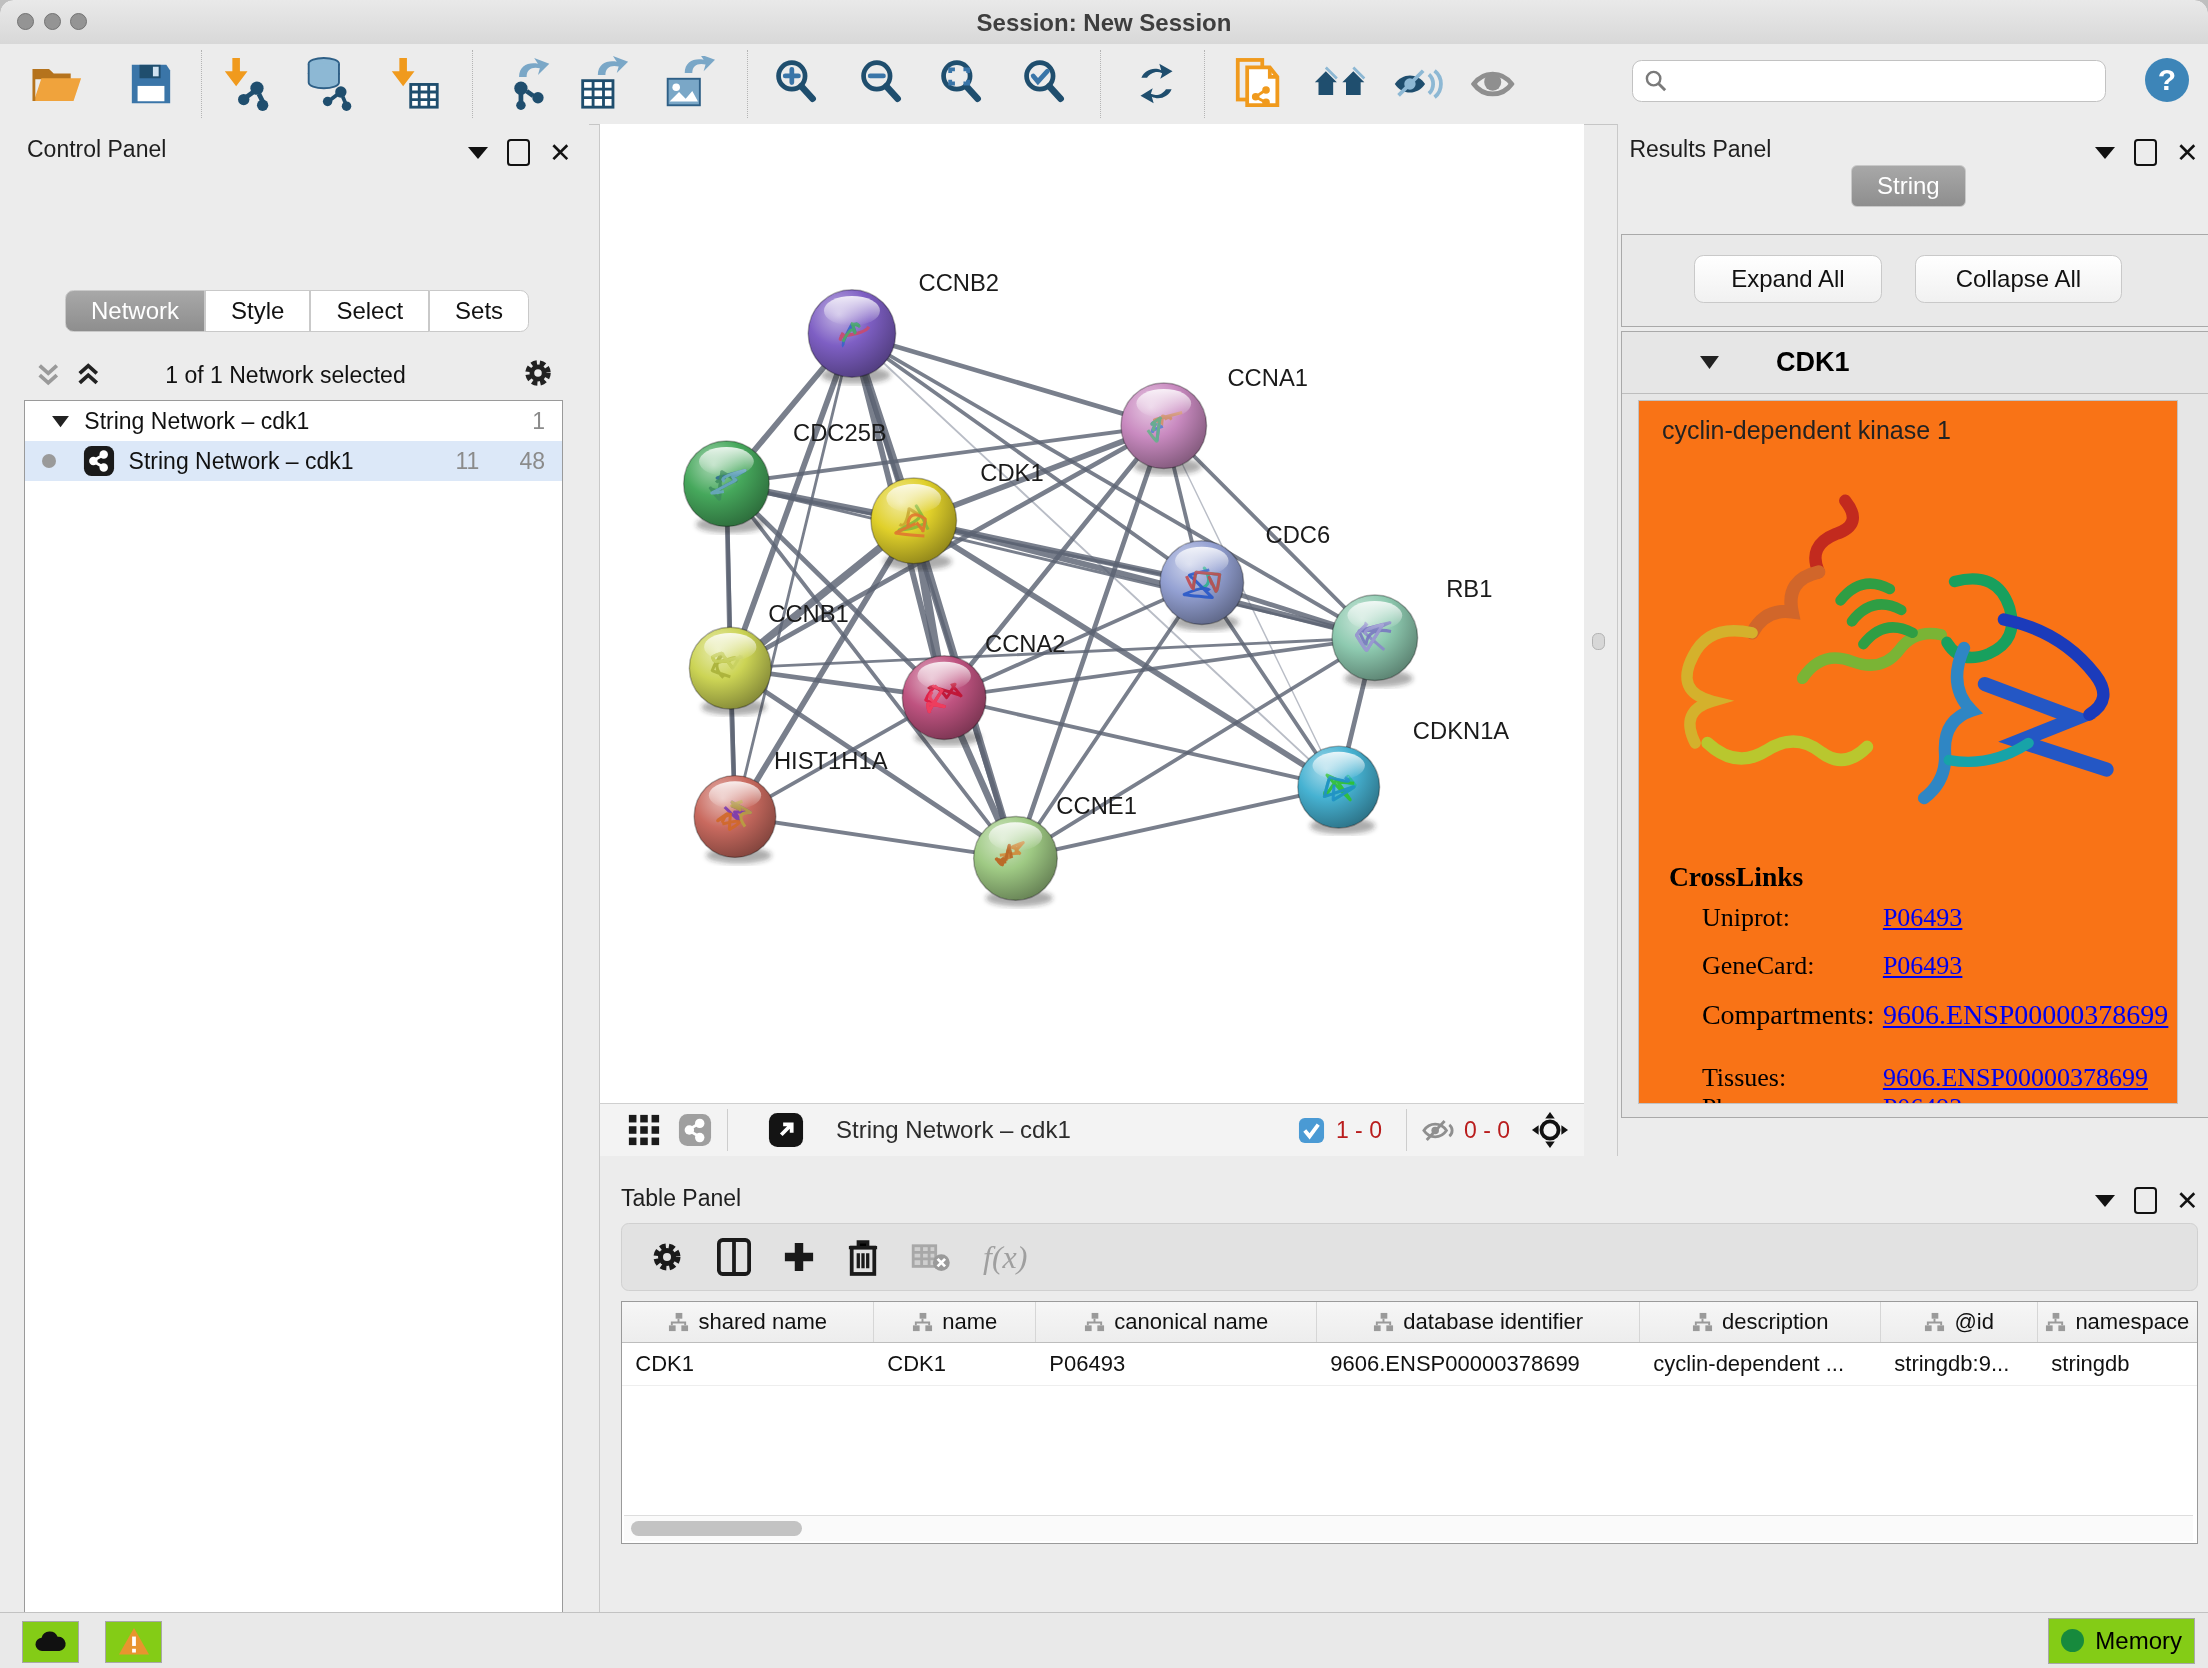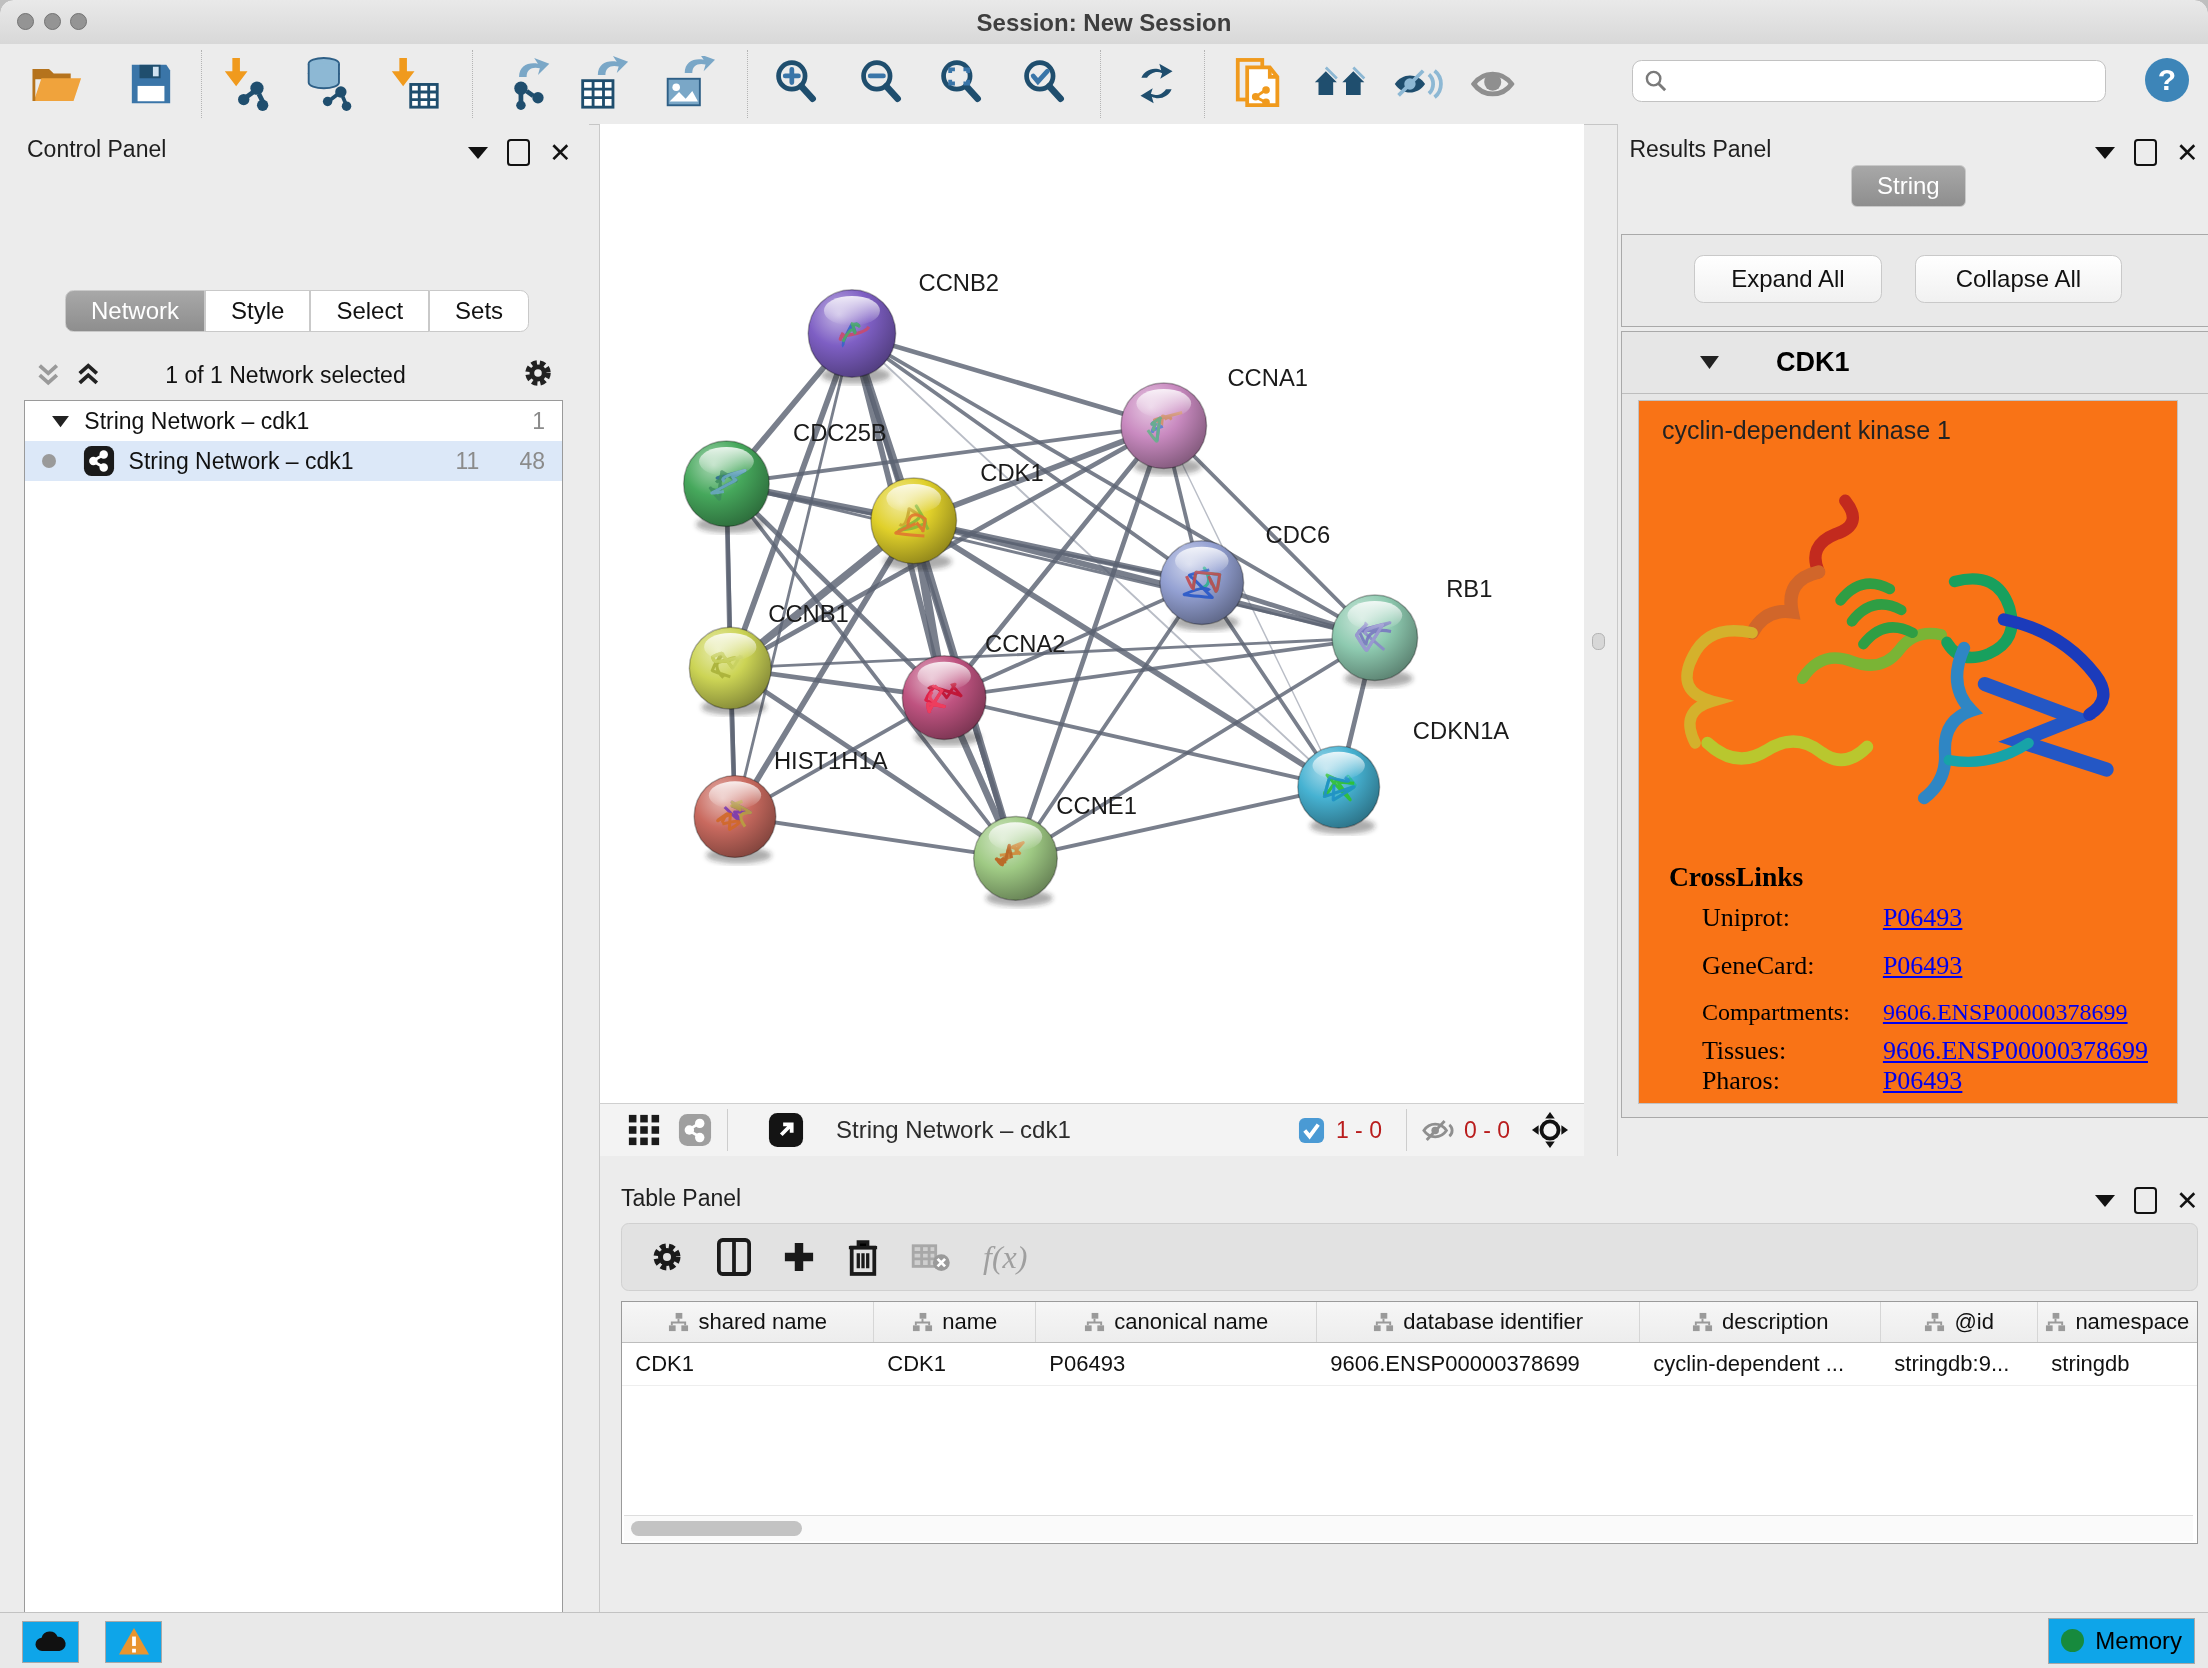--- a/index.html
+++ b/index.html
@@ -64,21 +64,21 @@
   .td{font-size:22px;color:#111;display:flex;align-items:center;padding-left:13.3px;overflow:hidden;
       white-space:nowrap;box-sizing:border-box;}
   .cw0{width:252px}.cw1{width:162px}.cw2{width:281px}.cw3{width:323px}.cw4{width:241px}.cw5{width:157px}.cw6{width:158px;border-right:none}
   #tp-scroll{position:absolute;left:1.9px;bottom:1.9px;width:1569px;height:25px;background:#fafafa;border-top:1px solid #ddd;}
   #tp-thumb{position:absolute;left:7.6px;top:4.8px;width:171px;height:15px;background:#c3c3c3;border-radius:7.6px;}
   #tp-tabs{left:528px;top:399px;display:flex;}
   #tp-tabs .tab:first-child{border-radius:8.6px 0 0 8.6px;}
   #tp-tabs .tab:last-child{border-radius:0 8.6px 8.6px 0;}
   
   #statusbar{left:0;top:1612px;width:2208px;height:56px;background:#e9e9e9;border-top:1.9px solid #c2c2c2;}
-  .sb-btn{background:#0ea5e9;border:1.9px solid #a8a8a8;display:flex;align-items:center;justify-content:center;cursor:pointer;}
+  .sb-btn{background:#84cc16;border:1.9px solid #a8a8a8;display:flex;align-items:center;justify-content:center;cursor:pointer;}
   svg{display:block;}
   text{font-family:"Liberation Sans","DejaVu Sans",sans-serif;}
 </style>
 </head>
 <body>
 
 <div id="app">
 
   <div id="titlebar" class="abs">
     <div class="abs tl-dot" style="left:17px"></div>
@@ -625,21 +625,21 @@
         <div class="serif" style="font-size:27.6px;font-weight:bold;margin:3.8px 0 0 30px;">CrossLinks</div>
         <div id="xl-rows" style="margin:9.5px 0 0 63px;">
           <div class="serif" style="font-size:26px;margin-bottom:18px;display:flex;">
               <span style="width:181px">Uniprot:</span>
               <a class="xl serif" href="#" style="color:#0000EE">P06493</a>
             </div>
           <div class="serif" style="font-size:26px;margin-bottom:18px;display:flex;">
               <span style="width:181px">GeneCard:</span>
               <a class="xl serif" href="#" style="color:#0000EE">P06493</a>
             </div>
-          <div class="serif" style="font-size:24px;margin-bottom:10px;display:flex;">
+          <div class="serif" style="font-size:28px;margin-bottom:32px;display:flex;">
               <span style="width:181px">Compartments:</span>
               <a class="xl serif" href="#" style="color:#0000EE">9606.ENSP00000378699</a>
             </div>
           <div class="serif" style="font-size:26px;margin-bottom:0;display:flex;">
               <span style="width:181px">Tissues:</span>
               <a class="xl serif" href="#" style="color:#0000EE">9606.ENSP00000378699</a>
             </div>
           <div class="serif" style="font-size:26px;display:flex;">
               <span style="width:181px">Pharos:</span>
               <a class="xl serif" href="#" style="color:#0000EE">P06493</a>

